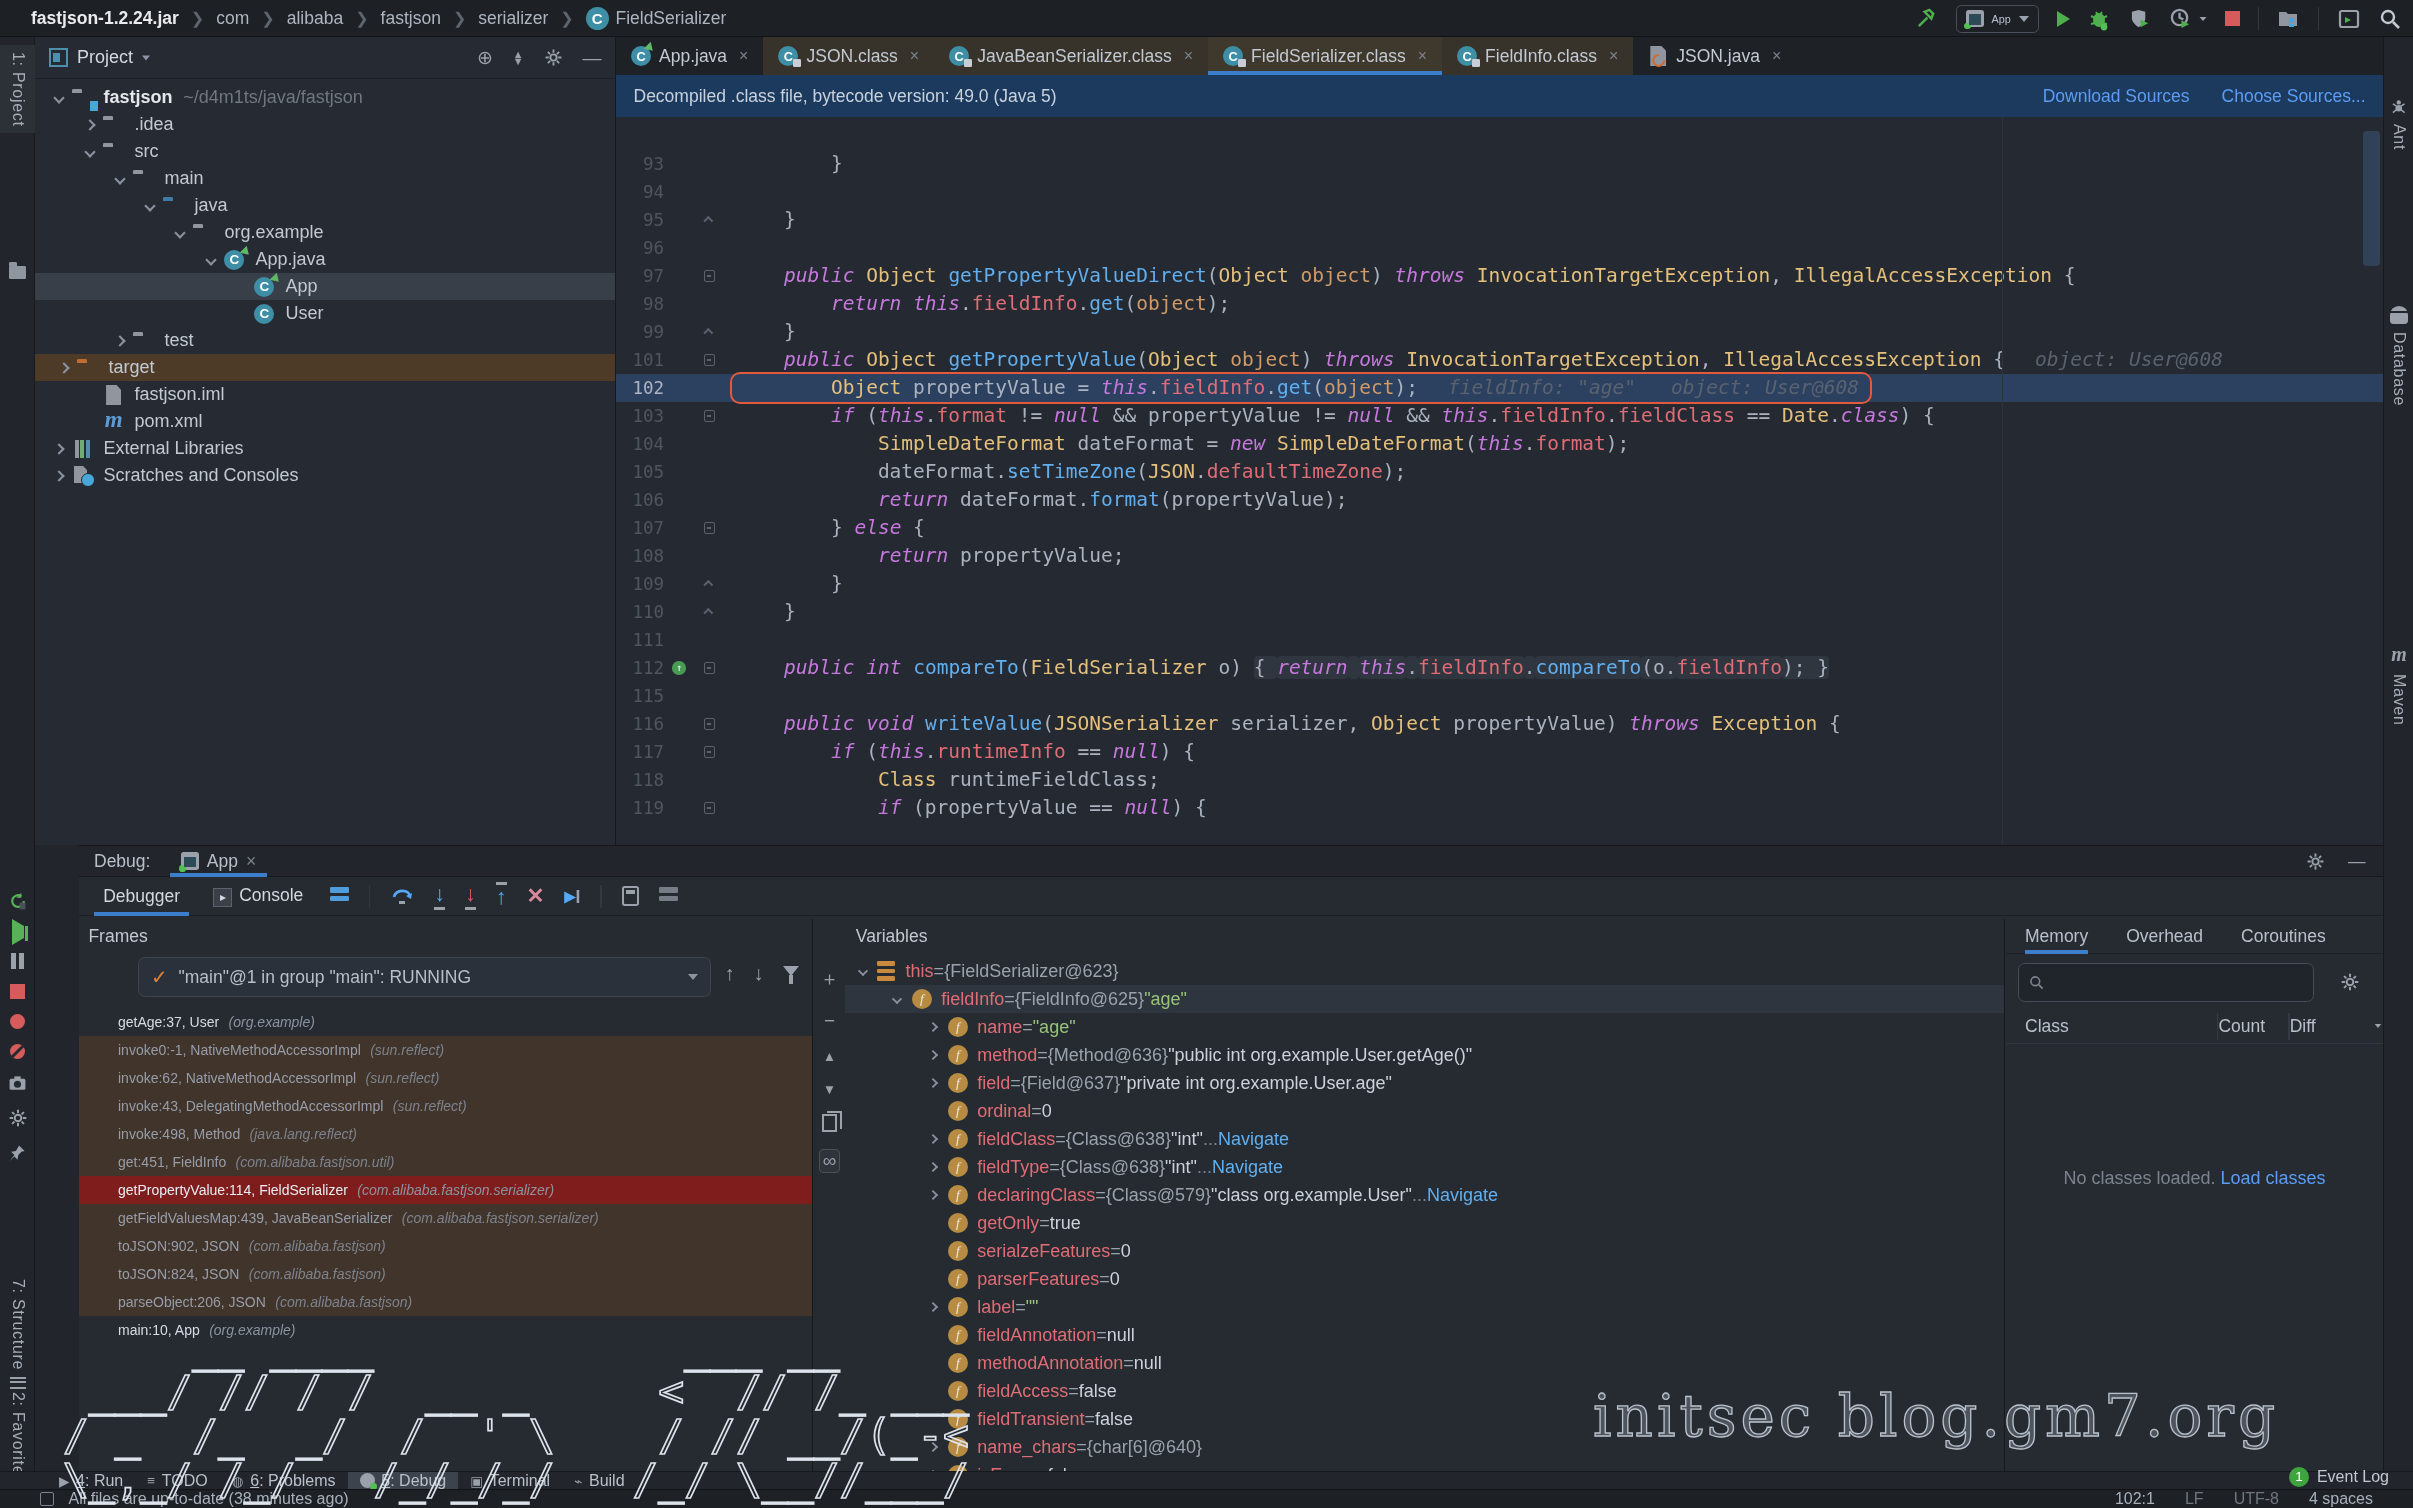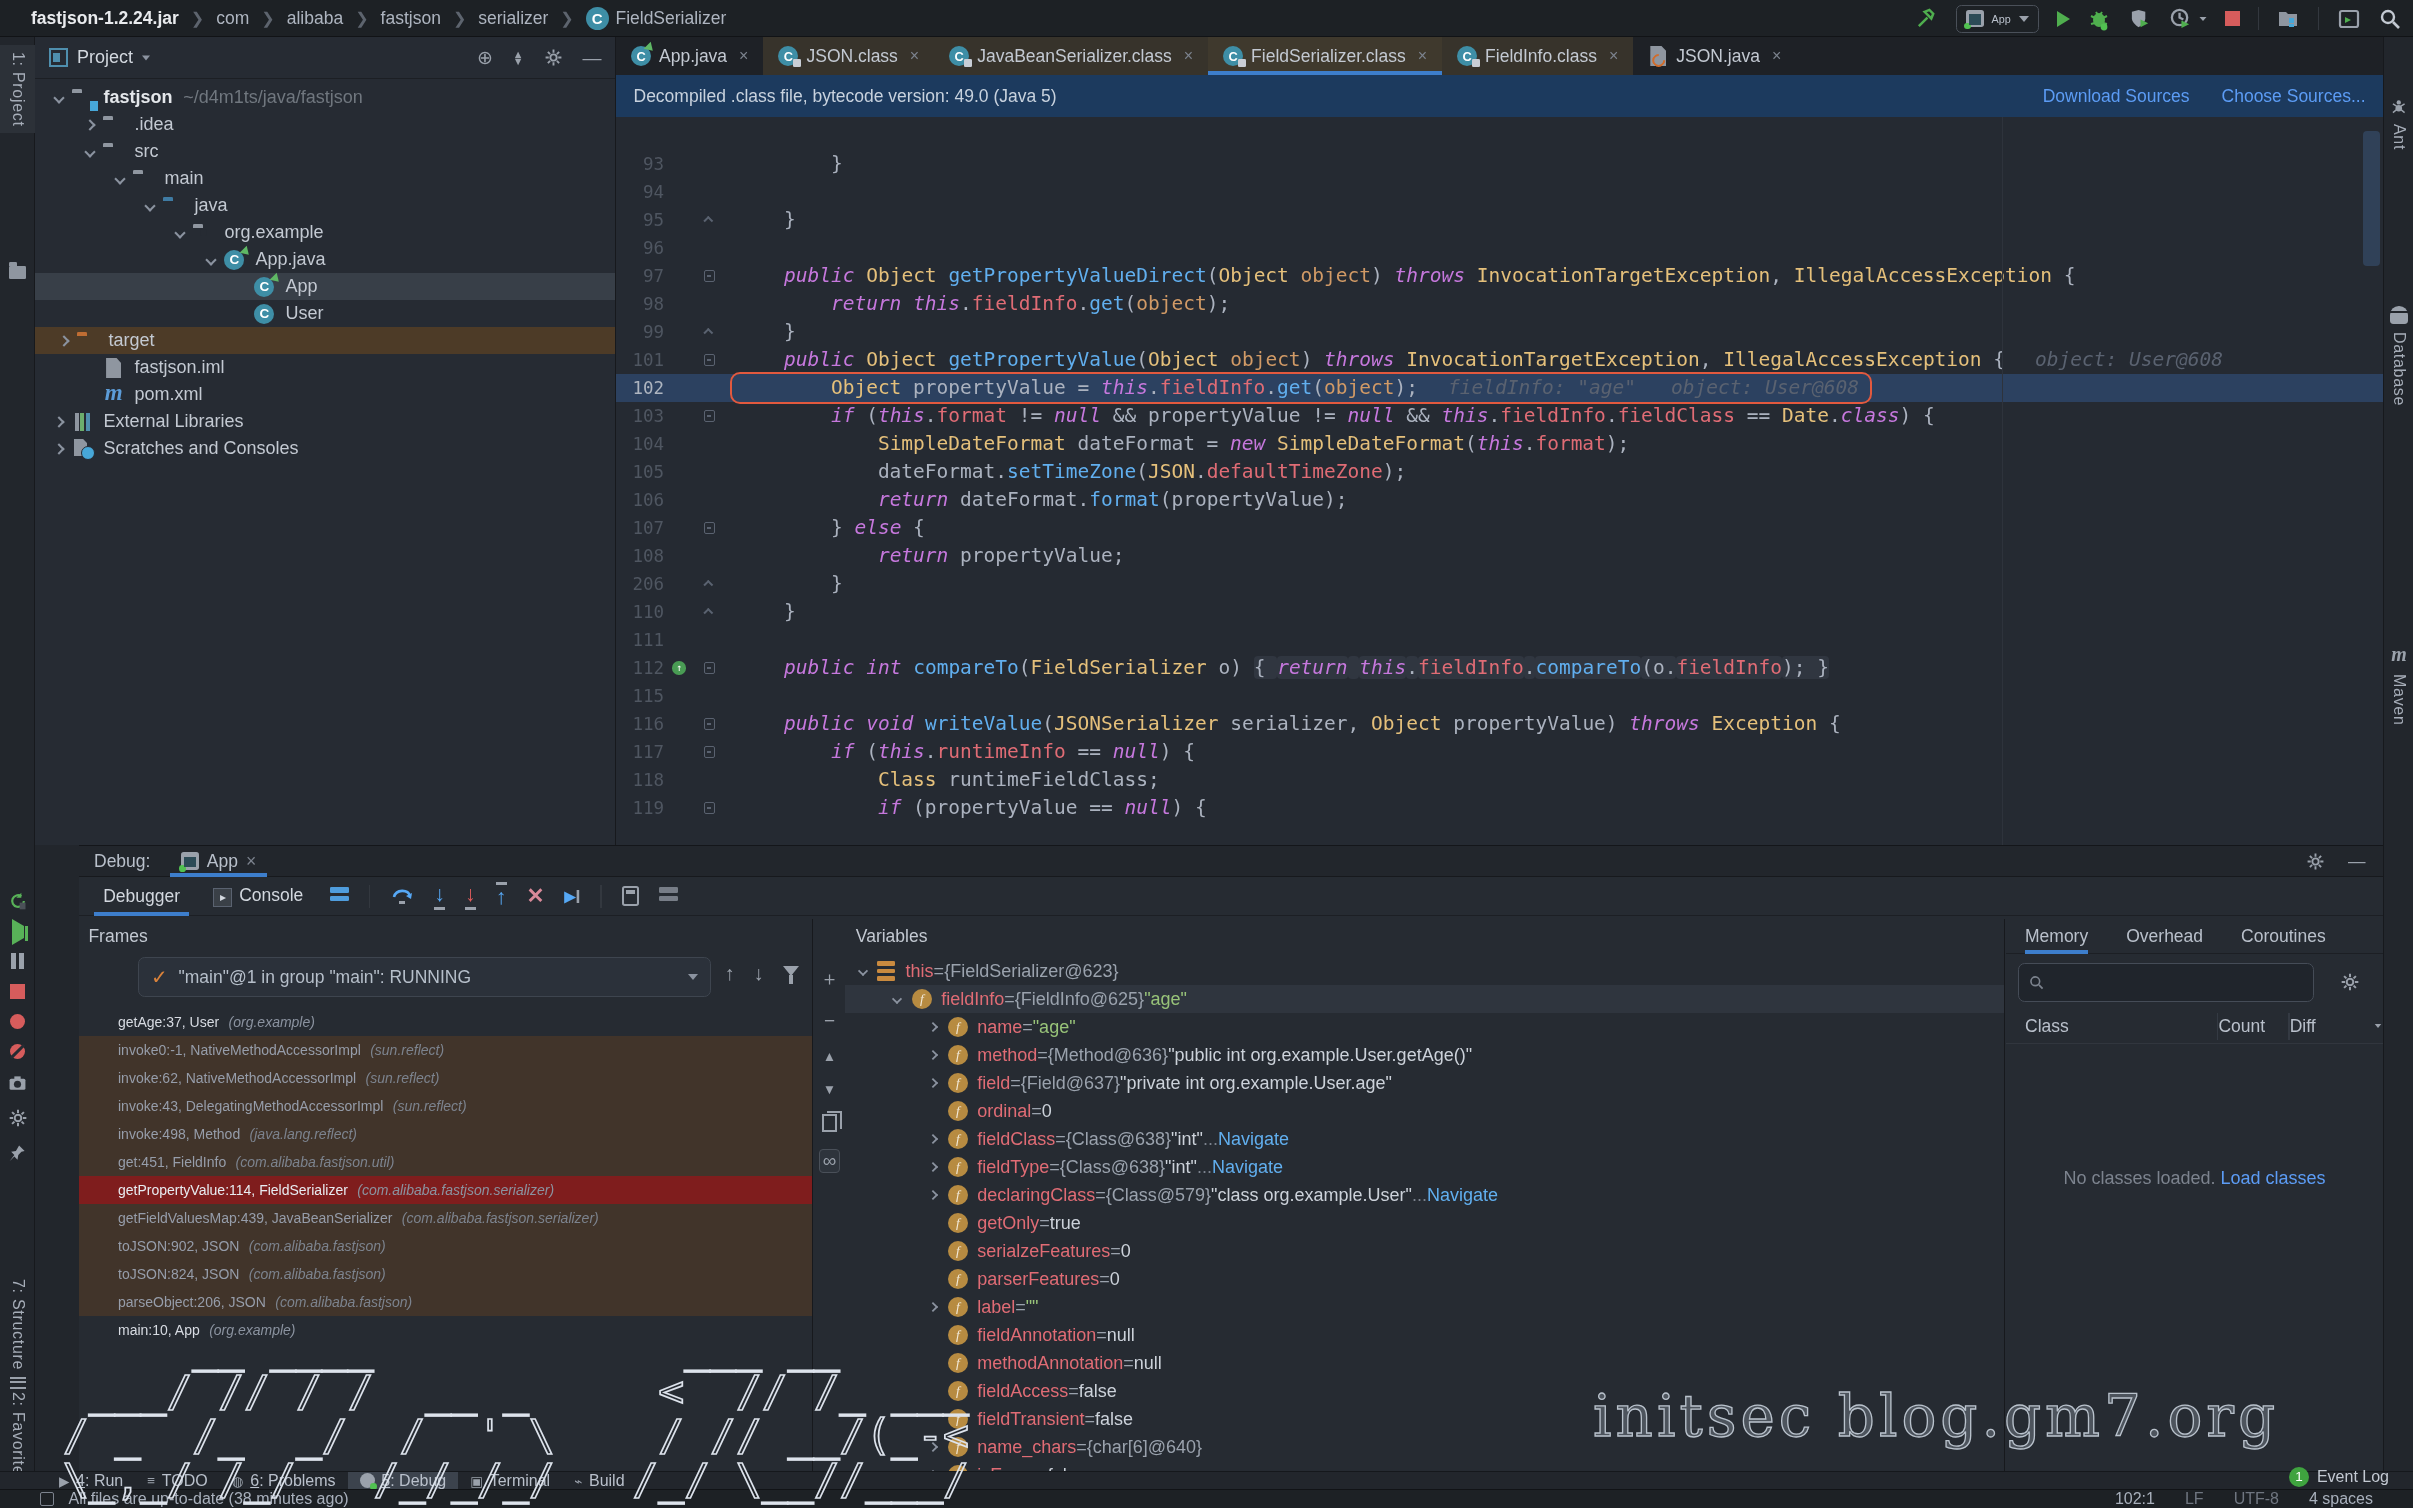--- a/index.html
+++ b/index.html
@@ -399,20 +399,25 @@
           </span>
           <span>App</span>
         </div>
         <div class="trow" style="padding-left: 202px;">
           <span class="chv none"></span>
           <span class="tico class">
             <span class="cls-c">C</span>
           </span>
           <span>User</span>
         </div>
+        <div class="trow" style="padding-left: 81px;">
+          <span class="chv"></span>
+          <span class="tico folder"><span class="fold-folder"></span></span>
+          <span>test</span>
+        </div>
         <div class="trow sel-brown" style="padding-left: 25px;">
           <span class="chv"></span>
           <span class="tico folder-orange"><span class="fold-folder"></span></span>
           <span>target</span>
         </div>
         <div class="trow" style="padding-left: 51px;">
           <span class="chv none"></span>
           <span class="tico iml"></span>
           <span>fastjson.iml</span>
         </div>
@@ -494,21 +499,21 @@
           <div class="cl"><span class="gnum">98</span><span class="gicons"></span><span class="gfold"></span><span class="ctext"><span class="tk v">        </span><span class="tk kw">return</span><span class="tk v"> </span><span class="tk kw">this</span><span class="tk v">.</span><span class="tk fld">fieldInfo</span><span class="tk v">.</span><span class="tk fn">get</span><span class="tk v">(</span><span class="tk par">object</span><span class="tk v">);</span></span></div>
           <div class="cl"><span class="gnum">99</span><span class="gicons"></span><span class="gfold"><span class="fold-e"></span></span><span class="ctext"><span class="tk v">    }</span></span></div>
           <div class="cl"><span class="gnum">101</span><span class="gicons"></span><span class="gfold"><span class="fold-s"></span></span><span class="ctext"><span class="tk v">    </span><span class="tk kw">public</span><span class="tk v"> </span><span class="tk ty">Object</span><span class="tk v"> </span><span class="tk fn">getPropertyValue</span><span class="tk v">(</span><span class="tk ty">Object</span><span class="tk v"> </span><span class="tk par">object</span><span class="tk v">) </span><span class="tk kw">throws</span><span class="tk v"> </span><span class="tk ty">InvocationTargetException</span><span class="tk v">, </span><span class="tk ty">IllegalAccessException</span><span class="tk v"> {</span><span class="chint">object: User@608</span></span></div>
           <div class="cl exec"><span class="gnum">102</span><span class="gicons"></span><span class="gfold"></span><span class="ctext"><span class="exec-box"><span class="tk v">        </span><span class="tk ty">Object</span><span class="tk v"> propertyValue = </span><span class="tk kw">this</span><span class="tk v">.</span><span class="tk fld">fieldInfo</span><span class="tk v">.</span><span class="tk fn">get</span><span class="tk v">(</span><span class="tk par">object</span><span class="tk v">);</span><span class="chint">fieldInfo: "age"   object: User@608</span></span></span></div>
           <div class="cl"><span class="gnum">103</span><span class="gicons"></span><span class="gfold"><span class="fold-s"></span></span><span class="ctext"><span class="tk v">        </span><span class="tk kw">if</span><span class="tk v"> (</span><span class="tk kw">this</span><span class="tk v">.</span><span class="tk fld">format</span><span class="tk v"> != </span><span class="tk kw">null</span><span class="tk v"> &amp;&amp; propertyValue != </span><span class="tk kw">null</span><span class="tk v"> &amp;&amp; </span><span class="tk kw">this</span><span class="tk v">.</span><span class="tk fld">fieldInfo</span><span class="tk v">.</span><span class="tk fld">fieldClass</span><span class="tk v"> == </span><span class="tk ty">Date</span><span class="tk v">.</span><span class="tk kw">class</span><span class="tk v">) {</span></span></div>
           <div class="cl"><span class="gnum">104</span><span class="gicons"></span><span class="gfold"></span><span class="ctext"><span class="tk v">            </span><span class="tk ty">SimpleDateFormat</span><span class="tk v"> dateFormat = </span><span class="tk kw">new</span><span class="tk v"> </span><span class="tk ty">SimpleDateFormat</span><span class="tk v">(</span><span class="tk kw">this</span><span class="tk v">.</span><span class="tk fld">format</span><span class="tk v">);</span></span></div>
           <div class="cl"><span class="gnum">105</span><span class="gicons"></span><span class="gfold"></span><span class="ctext"><span class="tk v">            dateFormat.</span><span class="tk fn">setTimeZone</span><span class="tk v">(</span><span class="tk ty">JSON</span><span class="tk v">.</span><span class="tk fld">defaultTimeZone</span><span class="tk v">);</span></span></div>
           <div class="cl"><span class="gnum">106</span><span class="gicons"></span><span class="gfold"></span><span class="ctext"><span class="tk v">            </span><span class="tk kw">return</span><span class="tk v"> dateFormat.</span><span class="tk fn">format</span><span class="tk v">(propertyValue);</span></span></div>
           <div class="cl"><span class="gnum">107</span><span class="gicons"></span><span class="gfold"><span class="fold-s"></span></span><span class="ctext"><span class="tk v">        } </span><span class="tk kw">else</span><span class="tk v"> {</span></span></div>
           <div class="cl"><span class="gnum">108</span><span class="gicons"></span><span class="gfold"></span><span class="ctext"><span class="tk v">            </span><span class="tk kw">return</span><span class="tk v"> propertyValue;</span></span></div>
-          <div class="cl"><span class="gnum">206</span><span class="gicons"></span><span class="gfold"><span class="fold-e"></span></span><span class="ctext"><span class="tk v">        }</span></span></div>
+          <div class="cl"><span class="gnum">109</span><span class="gicons"></span><span class="gfold"><span class="fold-e"></span></span><span class="ctext"><span class="tk v">        }</span></span></div>
           <div class="cl"><span class="gnum">110</span><span class="gicons"></span><span class="gfold"><span class="fold-e"></span></span><span class="ctext"><span class="tk v">    }</span></span></div>
           <div class="cl"><span class="gnum">111</span><span class="gicons"></span><span class="gfold"></span><span class="ctext"></span></div>
           <div class="cl"><span class="gnum">112</span><span class="gicons"><span class="ovr-ic">↑</span></span><span class="gfold"><span class="fold-s"></span></span><span class="ctext"><span class="tk v">    </span><span class="tk kw">public</span><span class="tk v"> </span><span class="tk kw">int</span><span class="tk v"> </span><span class="tk fn">compareTo</span><span class="tk v">(</span><span class="tk ty">FieldSerializer</span><span class="tk v"> o) </span><span class="tk v fb">{ </span><span class="tk kw fb">return</span><span class="tk v fb"> </span><span class="tk kw fb">this</span><span class="tk v fb">.</span><span class="tk fld fb">fieldInfo</span><span class="tk v fb">.</span><span class="tk fn fb">compareTo</span><span class="tk v fb">(o.</span><span class="tk fld fb">fieldInfo</span><span class="tk v fb">); }</span></span></div>
           <div class="cl"><span class="gnum">115</span><span class="gicons"></span><span class="gfold"></span><span class="ctext"></span></div>
           <div class="cl"><span class="gnum">116</span><span class="gicons"></span><span class="gfold"><span class="fold-s"></span></span><span class="ctext"><span class="tk v">    </span><span class="tk kw">public</span><span class="tk v"> </span><span class="tk kw">void</span><span class="tk v"> </span><span class="tk fn">writeValue</span><span class="tk v">(</span><span class="tk ty">JSONSerializer</span><span class="tk v"> serializer, </span><span class="tk ty">Object</span><span class="tk v"> propertyValue) </span><span class="tk kw">throws</span><span class="tk v"> </span><span class="tk ty">Exception</span><span class="tk v"> {</span></span></div>
           <div class="cl"><span class="gnum">117</span><span class="gicons"></span><span class="gfold"><span class="fold-s"></span></span><span class="ctext"><span class="tk v">        </span><span class="tk kw">if</span><span class="tk v"> (</span><span class="tk kw">this</span><span class="tk v">.</span><span class="tk fld">runtimeInfo</span><span class="tk v"> == </span><span class="tk kw">null</span><span class="tk v">) {</span></span></div>
           <div class="cl"><span class="gnum">118</span><span class="gicons"></span><span class="gfold"></span><span class="ctext"><span class="tk v">            </span><span class="tk ty">Class</span><span class="tk v"> runtimeFieldClass;</span></span></div>
           <div class="cl"><span class="gnum">119</span><span class="gicons"></span><span class="gfold"><span class="fold-s"></span></span><span class="ctext"><span class="tk v">            </span><span class="tk kw">if</span><span class="tk v"> (propertyValue == </span><span class="tk kw">null</span><span class="tk v">) {</span></span></div>
         </div>
     </div>

